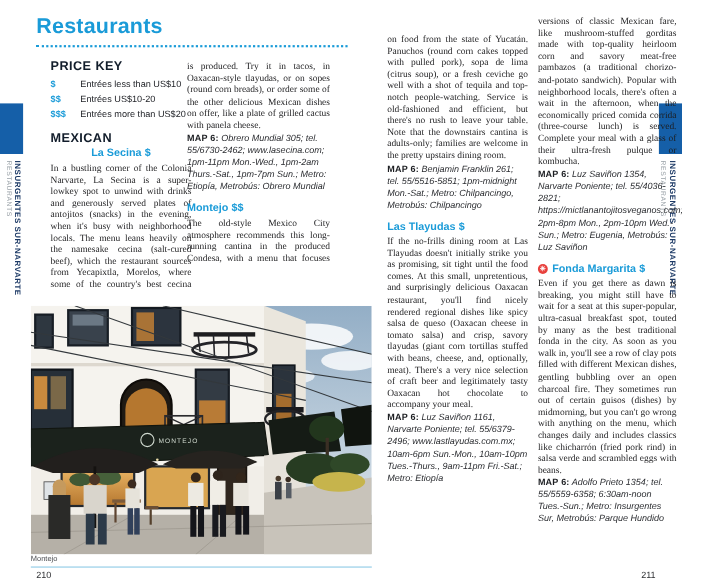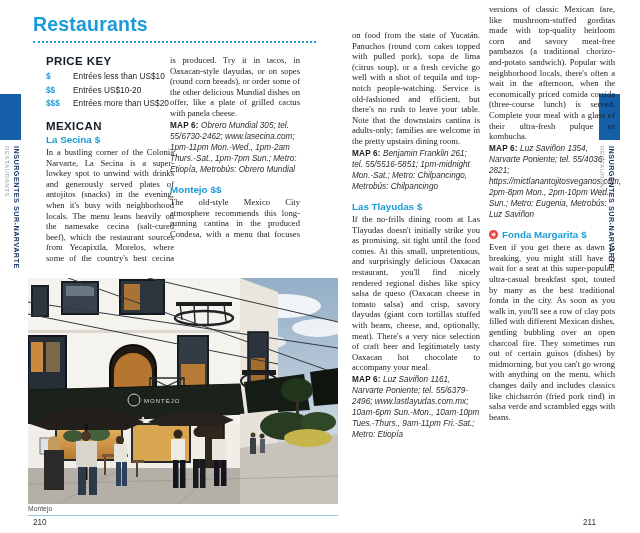--- a/index.html
+++ b/index.html
@@ -18,29 +18,29 @@
   
   .title{position:absolute;left:33px;top:13px;font-size:19.5px;font-weight:bold;
          color:#1a9bd8;letter-spacing:.2px;}
   .dotrule{position:absolute;left:33px;top:41px;width:283px;border-top:2.5px dotted #1a9bd8;}
 
   
   .col{position:absolute;}
   .col1{left:46px;top:55px;width:128px;}
   .col2{left:170px;top:55px;width:130px;}
   .col3{left:352px;top:30px;width:128px;}
-  .col4{left:489px;top:4px;width:126px;}
+  .col4{left:489px;top:14px;width:126px;}
 
   .kicker{font-size:11.5px;font-weight:bold;color:#121d2b;letter-spacing:.4px;margin:0 0 3px;}
   .price-row{display:flex;font-size:8.3px;line-height:13.5px;color:#23252a;}
   .price-row .sym{color:#1a9bd8;font-weight:bold;width:27px;flex:none;}
   .sec-head{font-size:11.5px;font-weight:bold;color:#121d2b;letter-spacing:.4px;margin:9px 0 1px;}
   .entry-head{font-size:9.8px;line-height:11.5px;font-weight:bold;color:#1a9bd8;
               margin:9px 0 2px;position:relative;}
-  .entry-head.first{margin-top:2px;}
+  .entry-head.first{margin-top:2px;text-align:center;}
   .entry-head .price{margin-left:3px;}
   .entry-head.badged{padding-left:13px;}
   .badge{position:absolute;left:0;top:1px;width:9px;height:9px;border-radius:50%;
          background:#e8403c;color:#ffffff;font-size:6.5px;line-height:9.5px;text-align:center;}
   .body{font-family:"Liberation Serif",serif;font-size:8.6px;line-height:10.6px;
         color:#1d1d1f;text-align:justify;margin:0;}
   .body.mid{text-align-last:justify;}
   .map{font-size:8.2px;line-height:11px;color:#2b2d31;margin:1px 0 0;font-style:italic;}
   .map .lbl{font-style:normal;font-weight:bold;color:#1c1e22;letter-spacing:.2px;}
 
@@ -84,21 +84,21 @@
     <div class="price-row">
       <span class="sym">$$$</span>
       <span>Entrées more than US$20</span>
     </div>
     <div class="sec-head">MEXICAN</div>
     <div class="entry-head first"><span>La Secina</span><span class="price">$</span></div>
     <p class="body mid">In a bustling corner of the Colonia Narvarte, La Secina is a super-lowkey spot to unwind with drinks and generously served plates of antojitos (snacks) in the evening, when it's busy with neighborhood locals. The menu leans heavily on the namesake cecina (salt-cured beef), which the restaurant sources from Yecapixtla, Morelos, where some of the country's best cecina</p>
   </div>
 
   <div class="col col2">
-    <p class="body">is produced. Try it in tacos, in Oaxacan-style tlayudas, or on sopes (round corn breads), or order some of the other delicious Mundial dishes on offer, like a plate of grilled cactus with panela cheese.</p>
+    <p class="body">is produced. Try it in tacos, in Oaxacan-style tlayudas, or on sopes (round corn breads), or order some of the other delicious Mexican dishes on offer, like a plate of grilled cactus with panela cheese.</p>
     <p class="map"><span class="lbl">MAP 6:</span> <span>Obrero Mundial 305; tel. 55/6730-2462; www.lasecina.com; 1pm-11pm Mon.-Wed., 1pm-2am Thurs.-Sat., 1pm-7pm Sun.; Metro: Etiopía, Metrobús: Obrero Mundial</span></p>
     <div class="entry-head"><span>Montejo</span><span class="price">$$</span></div>
     <p class="body mid">The old-style Mexico City atmosphere recommends this long-running cantina in the produced Condesa, with a menu that focuses</p>
   </div>
 
   <div class="photo">
     <svg width="310" height="226" viewBox="0 0 310 226" preserveAspectRatio="none">
       <defs>
         <linearGradient id="sky" x1="0" y1="0" x2="0" y2="1">
           <stop offset="0" stop-color="#93aec6"></stop>
@@ -254,15 +254,16 @@
   </div>
 
   <div class="col col4">
     <p class="body">versions of classic Mexican fare, like mushroom-stuffed gorditas made with top-quality heirloom corn and savory meat-free pambazos (a traditional chorizo-and-potato sandwich). Popular with neighborhood locals, there's often a wait in the afternoon, when the economically priced comida corrida (three-course lunch) is served. Complete your meal with a glass of their ultra-fresh pulque or kombucha.</p>
     <p class="map"><span class="lbl">MAP 6:</span> <span>Luz Saviñon 1354, Narvarte Poniente; tel. 55/4036-2821; https://mictlanantojitosveganos.com; 2pm-8pm Mon., 2pm-10pm Wed.-Sun.; Metro: Eugenia, Metrobús: Luz Saviñon</span></p>
     <div class="entry-head badged">
       <span class="badge">✳</span>
       <span>Fonda Margarita</span><span class="price">$</span>
     </div>
     <p class="body">Even if you get there as dawn is breaking, you might still have to wait for a seat at this super-popular, ultra-casual breakfast spot, touted by many as the best traditional fonda in the city. As soon as you walk in, you'll see a row of clay pots filled with different Mexican dishes, gentling bubbling over an open charcoal fire. They sometimes run out of certain guisos (dishes) by midmorning, but you can't go wrong with anything on the menu, which changes daily and includes classics like chicharrón (fried pork rind) in salsa verde and scrambled eggs with beans.</p>
+    <p class="map"><span class="lbl">MAP 6:</span> <span>Adolfo Prieto 1354; tel. 55/5559-6358; 6:30am-noon Tues.-Sun.; Metro: Insurgentes Sur, Metrobús: Parque Hundido</span></p>
   </div>
 
 </div>
 
 </body></html>

